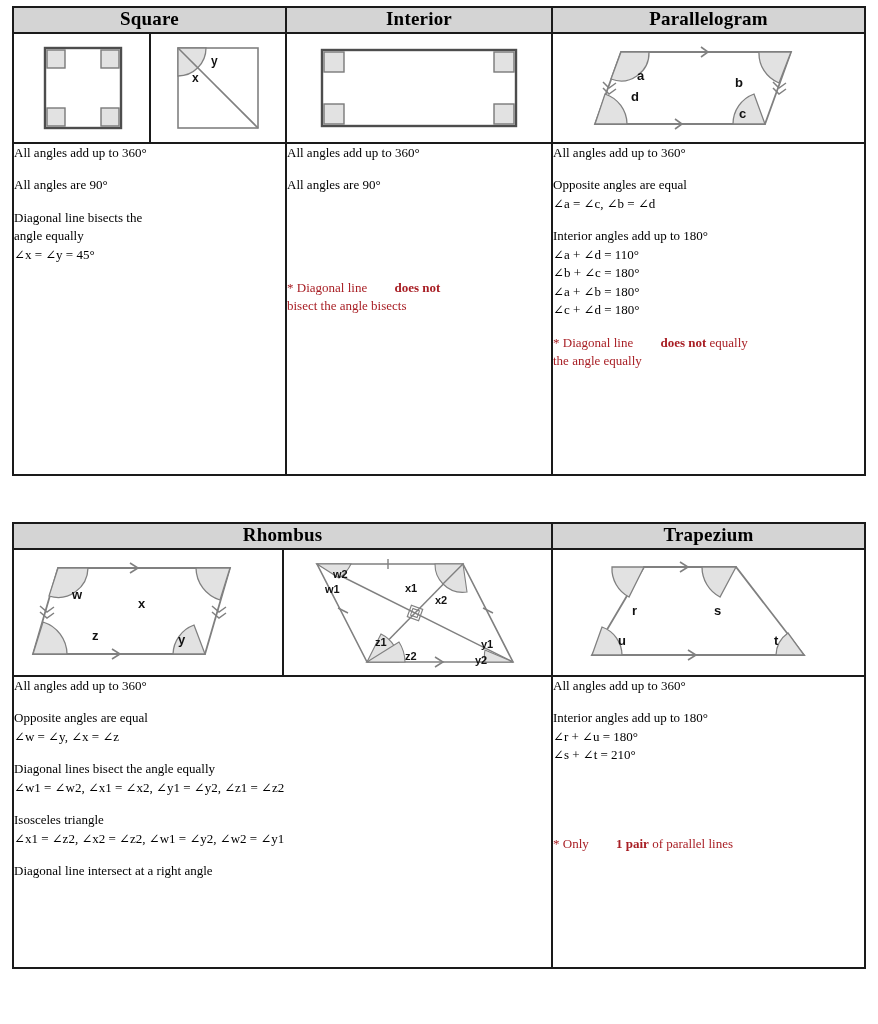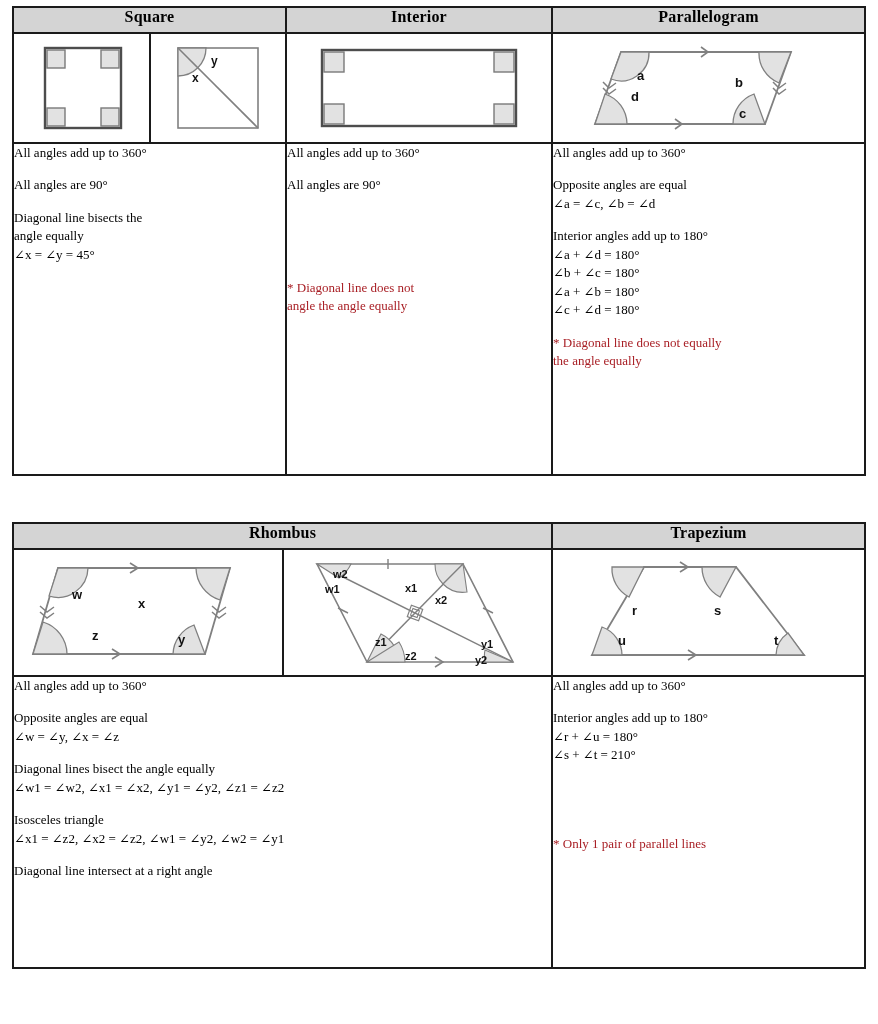--- a/index.html
+++ b/index.html
@@ -33,21 +33,21 @@
     border: 2px solid #1a1a1a;
     vertical-align: top;
     padding: 0;
   }
 
   th.col-head {
     background: #d4d4d4;
     text-align: center;
     font-family: "Liberation Serif", "DejaVu Serif", serif;
     font-weight: bold;
-    font-size: 16px;
+    font-size: 19px;
     letter-spacing: 0.2px;
     padding: 4px 0 5px 0;
     height: 24px;
   }
 
   td.fig-cell {
     text-align: center;
     vertical-align: middle;
     padding: 0;
     height: 108px;
@@ -64,21 +64,22 @@
   }
   .gap {
     height: 14px;
     line-height: 14px;
     font-size: 1px;
   }
   .note {
     color: #a81e24;
   }
   .note b {
-    font-weight: normal;
+    font-weight: bold;
+    margin-left: 24px;
   }
 
   .fig-wrap {
     display: flex;
     align-items: center;
     justify-content: center;
     width: 100%;
     height: 100%;
   }
 
@@ -211,31 +212,31 @@
           <div class="txt-line">All angles are 90°</div>
           <div class="gap"></div>
           <div class="gap"></div>
           <div class="gap"></div>
           <div class="gap"></div>
           <div class="gap"></div>
           <div class="gap"></div>
           <div class="txt-line note">
             <span>* Diagonal line </span><b>does not</b><span></span>
           </div>
-          <div class="txt-line note">angle the angle equally</div>
+          <div class="txt-line note">bisect the angle bisects</div>
         </td>
 
         <td class="text-cell">
           <div class="txt-line">All angles add up to 360°</div>
           <div class="gap"></div>
           <div class="txt-line">Opposite angles are equal</div>
           <div class="txt-line">∠a = ∠c, ∠b = ∠d</div>
           <div class="gap"></div>
           <div class="txt-line">Interior angles add up to 180°</div>
-          <div class="txt-line">∠a + ∠d = 180°</div>
+          <div class="txt-line">∠a + ∠d = 110°</div>
           <div class="txt-line">∠b + ∠c = 180°</div>
           <div class="txt-line">∠a + ∠b = 180°</div>
           <div class="txt-line">∠c + ∠d = 180°</div>
           <div class="gap"></div>
           <div class="txt-line note">
             <span>* Diagonal line </span><b>does not</b><span> equally</span>
           </div>
           <div class="txt-line note">the angle equally</div>
         </td>
       </tr>

